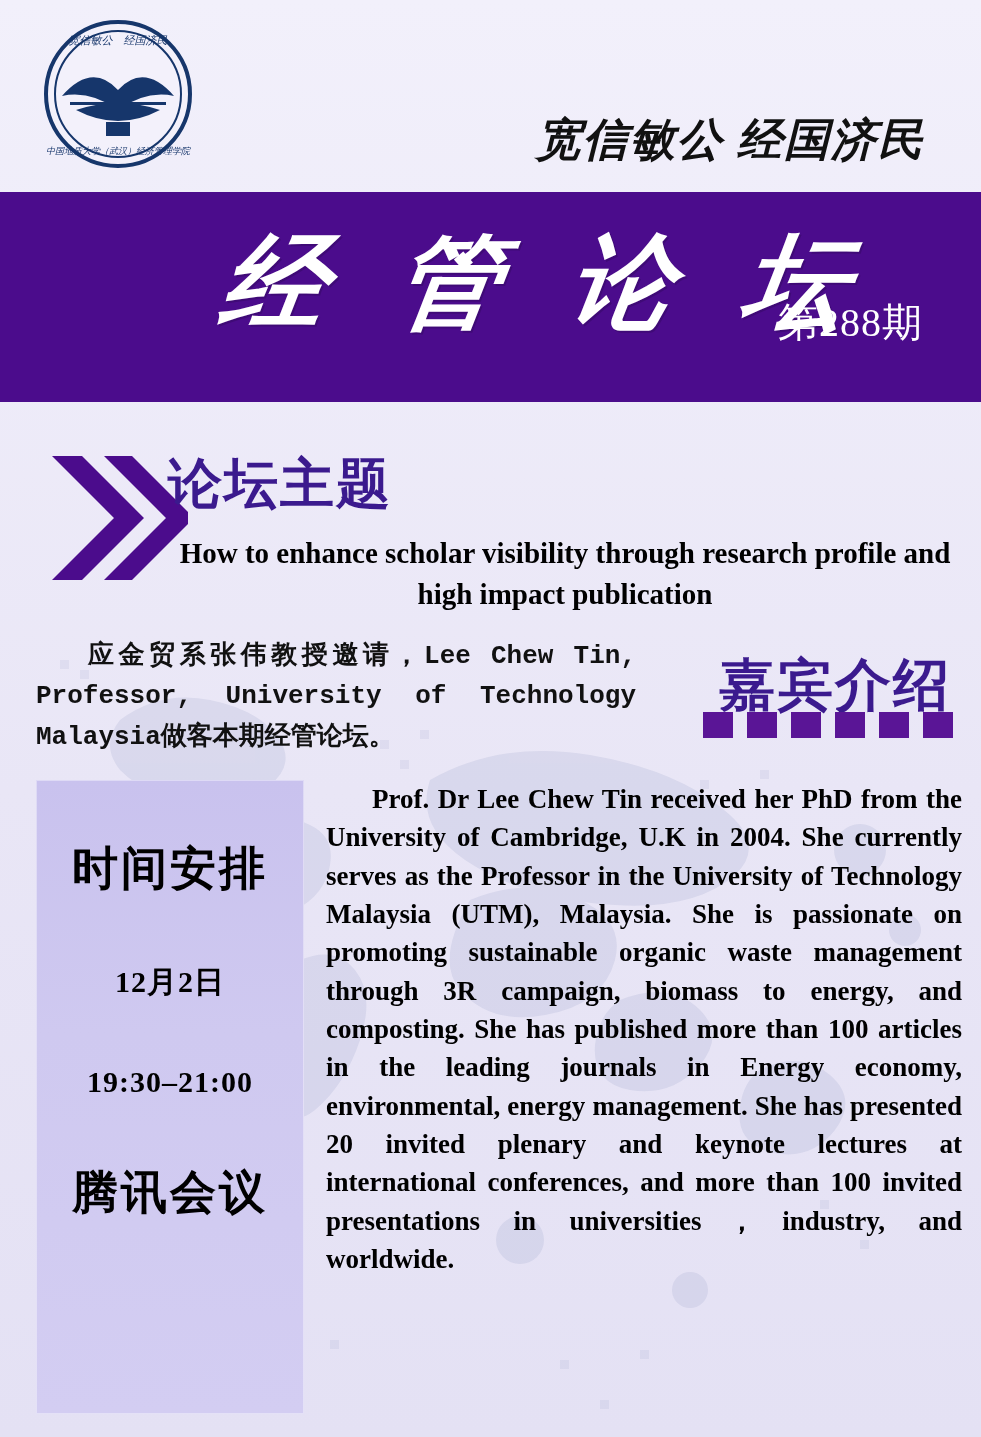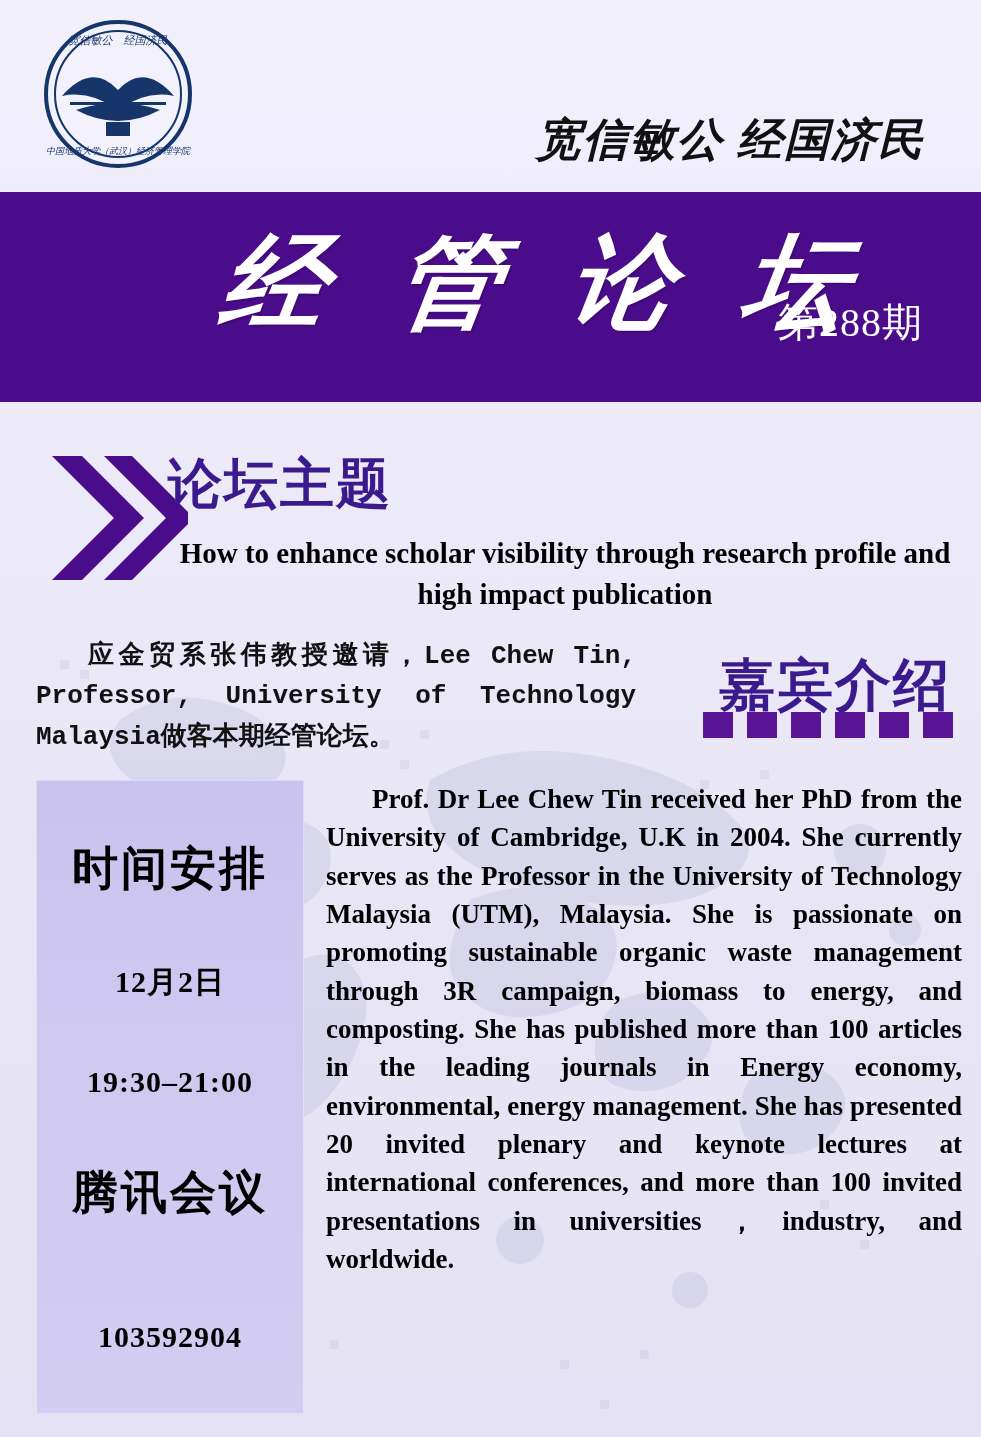--- a/index.html
+++ b/index.html
@@ -294,18 +294,17 @@
       <i></i>
       <i></i>
       <i></i>
   </div>
 
   <div class="infocol">
     <div class="h h-time">时间安排</div>
     <div class="v v-date">12月2日</div>
     <div class="v v-clock">19:30–21:00</div>
     <div class="h h-meeting">腾讯会议</div>
-    <div class="v v-room">103592904</div>
   </div>
 
   <div class="bio">Prof. Dr Lee Chew Tin received her PhD from the University of Cambridge, U.K in 2004. She currently serves as the Professor in the University of Technology Malaysia (UTM), Malaysia. She is passionate on promoting sustainable organic waste management through 3R campaign, biomass to energy, and composting. She has published more than 100 articles in the leading journals in Energy economy, environmental, energy management. She has presented 20 invited plenary and keynote lectures at international conferences, and more than 100 invited presentations in universities，industry, and worldwide.</div>
 
 </div>
 
 </body></html>

